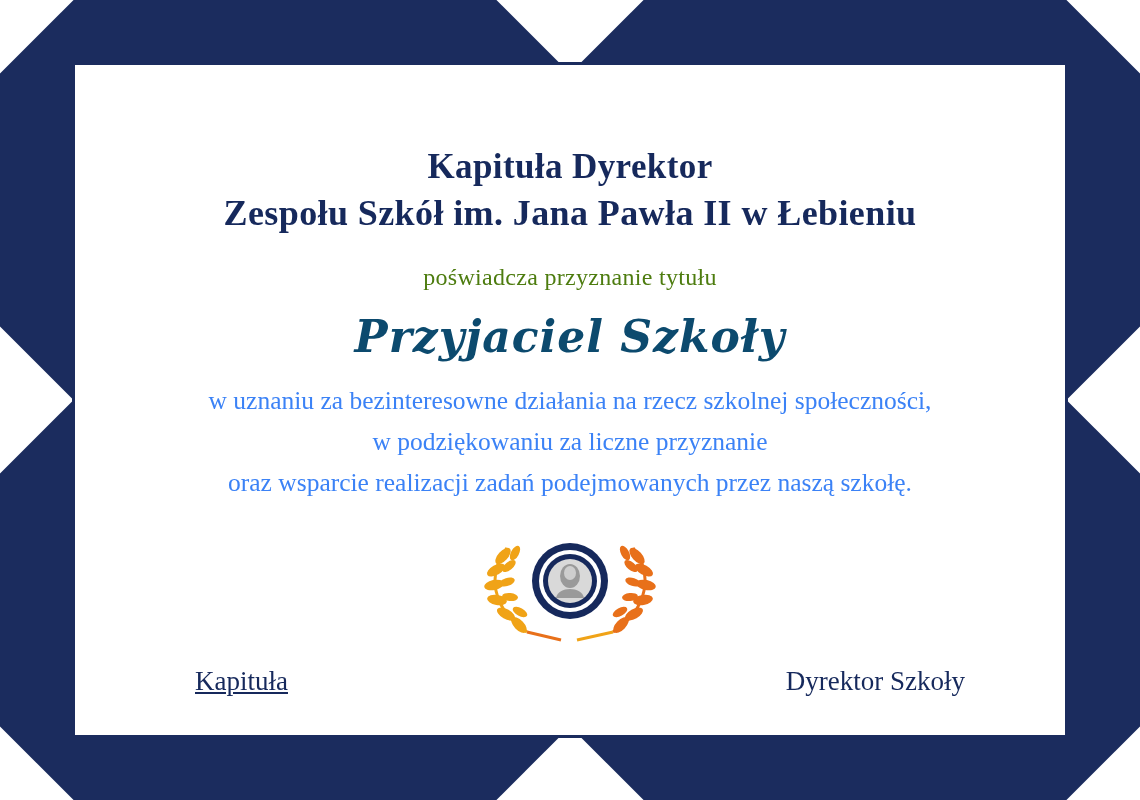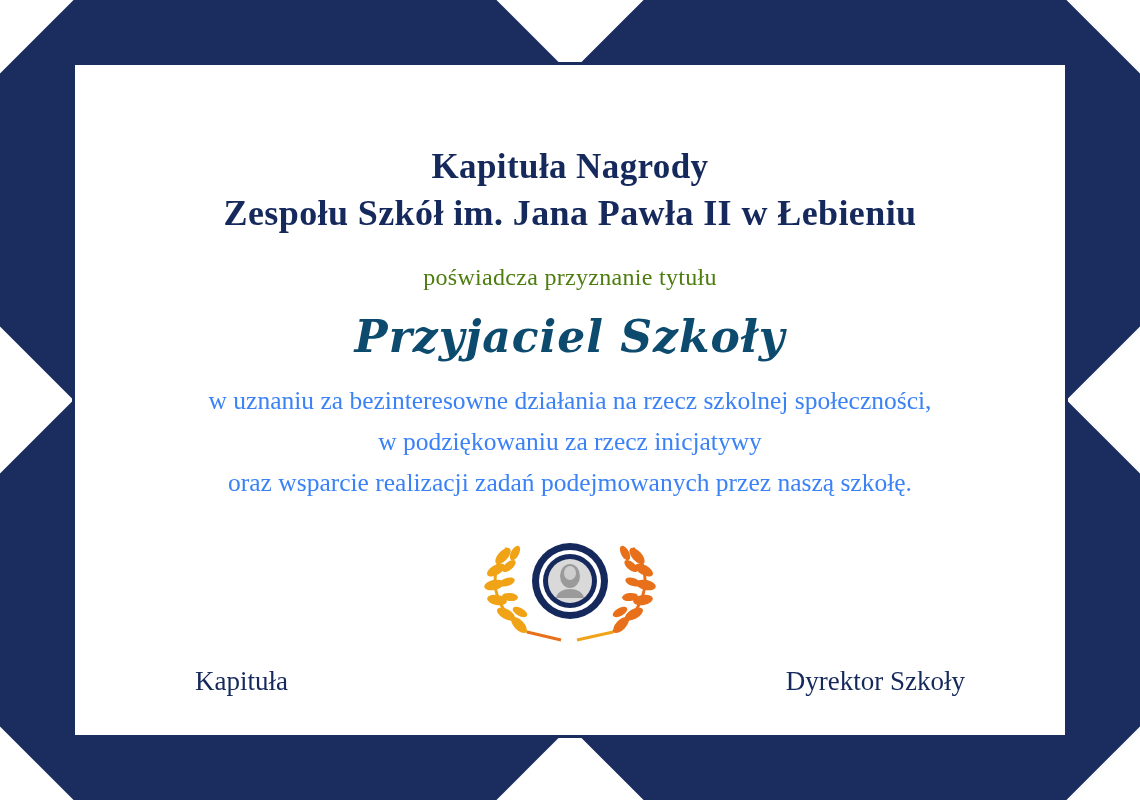--- a/index.html
+++ b/index.html
@@ -126,52 +126,52 @@
     left: 40px;
     right: 40px;
     bottom: 38px;
     display: flex;
     justify-content: space-between;
     align-items: center;
     color: #16295c;
     font-family: "Liberation Serif", serif;
     font-size: 27px;
   }
-  .sig-left  { margin-left: 80px; }
+  .sig-left  { margin-left: 80px; text-decoration: underline; }
   .sig-right { margin-right: 60px; }
 </style>
 </head>
 <body>
 
 <div class="certificate">
 
   <div class="corner-notch tl"></div>
   <div class="corner-notch tr"></div>
   <div class="corner-notch bl"></div>
   <div class="corner-notch br"></div>
 
   <div class="edge-notch left"></div>
   <div class="edge-notch right"></div>
   <div class="edge-notch top"></div>
   <div class="edge-notch bottom"></div>
 
   <div class="inner-panel">
 
     <div class="heading-block">
-      <div class="heading-line">Kapituła Nagrody</div>
+      <div class="heading-line">Kapituła Dyrektor</div>
       <div class="heading-line second">Zespołu Szkół im. Jana Pawła II w Łebieniu</div>
     </div>
 
     <div class="subtitle">poświadcza przyznanie tytułu</div>
 
     <div class="award-title">Przyjaciel Szkoły</div>
 
     <div class="body-text">
       <div>w uznaniu za bezinteresowne działania na rzecz szkolnej społeczności,</div>
-      <div>w podziękowaniu za rzecz inicjatywy</div>
+      <div>w podziękowaniu za liczne przyznanie</div>
       <div>oraz wsparcie realizacji zadań podejmowanych przez naszą szkołę.</div>
     </div>
 
     <div class="emblem-wrap">
       <svg width="210" height="120" viewBox="0 0 210 120" xmlns="http://www.w3.org/2000/svg">
 
         <g stroke="#f0a317" stroke-width="3" fill="none">
           <path d="M42 22 C 22 48, 26 82, 62 106"></path>
         </g>
         <g fill="#f0a317">

